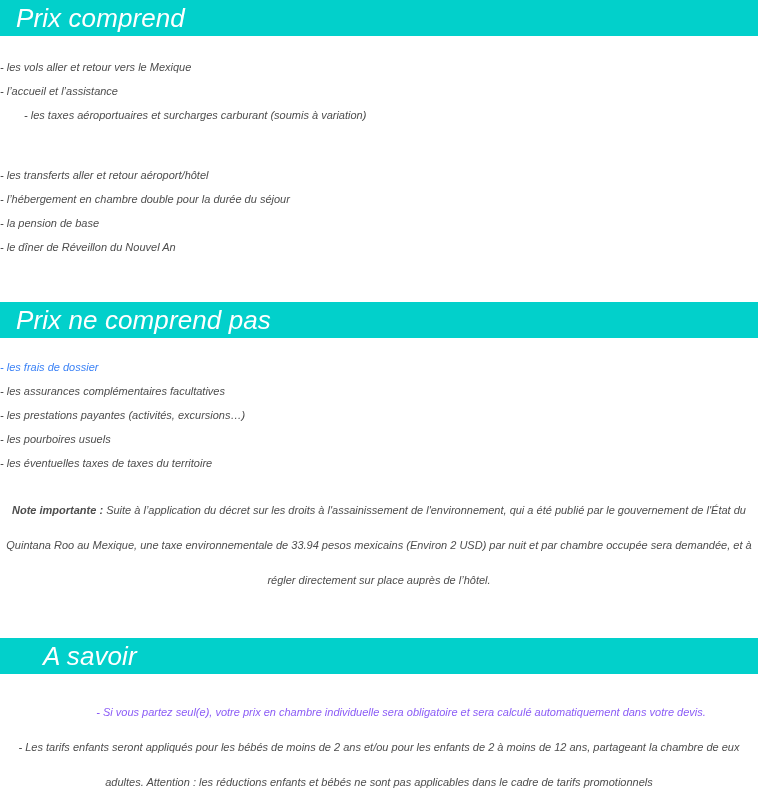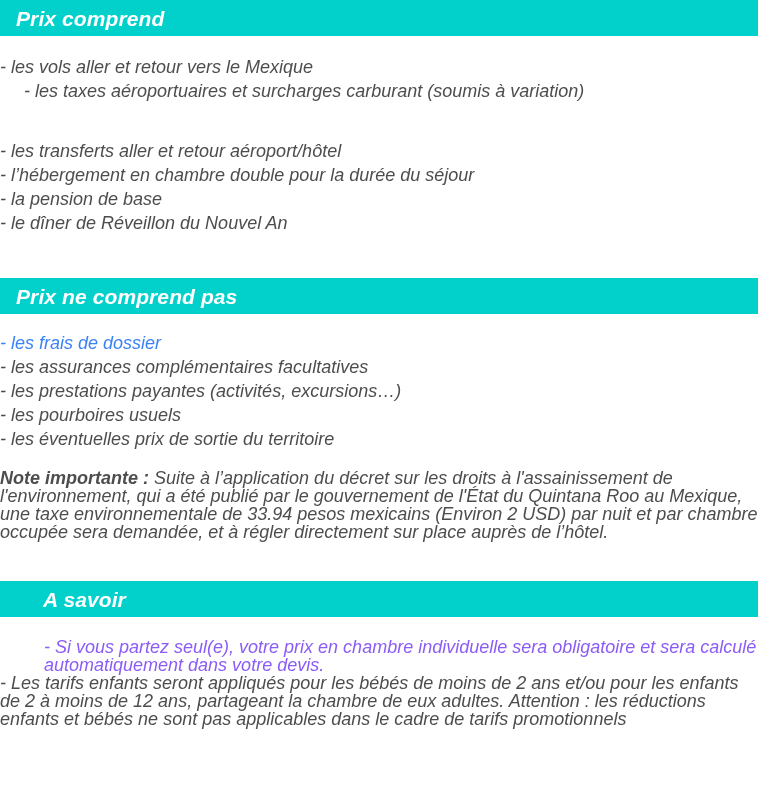--- a/index.html
+++ b/index.html
@@ -25,45 +25,46 @@
   .section-bar {
     background: #02d0cb;
     height: 36px;
     display: flex;
     align-items: center;
     padding-left: 16px;
     box-sizing: border-box;
   }
   .section-bar .section-title {
     color: #ffffff;
-    font-size: 21px;
-    font-weight: bold;
+    font-size: 26px;
+    font-weight: normal;
     font-style: italic;
     line-height: 1;
     letter-spacing: 0.1px;
     white-space: nowrap;
   }
 
   
   .list-block {
     padding: 0;
     margin: 0;
   }
   .list-item {
-    font-size: 18px;
+    font-size: 11px;
     font-style: italic;
     color: #4d4d4d;
     line-height: 24px;
     white-space: nowrap;
   }
   .para {
-    font-size: 18px;
+    font-size: 11px;
     font-style: italic;
     color: #4d4d4d;
-    line-height: 18px;
+    line-height: 35px;
+    text-align: center;
   }
   .para b {
     font-weight: bold;
     font-style: italic;
   }
 
   
   .gap-after-bar-1 { height: 19px; }
   .gap-after-bar-2 { height: 17px; }
   .gap-after-bar-3 { height: 21px; }
@@ -75,39 +76,40 @@
 <body style="background: rgb(255, 255, 255);">
 
 <div class="page">
 
   <div class="section-bar" style="background: rgb(2, 208, 203);">
     <span class="section-title" style="color: rgb(255, 255, 255);">Prix comprend</span>
   </div>
   <div class="gap-after-bar-1"></div>
   <div class="list-block">
     <div class="list-item" style="color: rgb(77, 77, 77);">- les vols aller et retour vers le Mexique</div>
+    <div class="list-item" style="color: rgb(77, 77, 77);">- l’accueil et l’assistance</div>
     <div class="list-item" style="color: rgb(77, 77, 77); padding-left: 24px;">- les taxes aéroportuaires et surcharges carburant (soumis à variation)</div>
     <div class="list-item" style="color: rgb(77, 77, 77); margin-top: 36px;">- les transferts aller et retour aéroport/hôtel</div>
     <div class="list-item" style="color: rgb(77, 77, 77);">- l’hébergement en chambre double pour la durée du séjour</div>
     <div class="list-item" style="color: rgb(77, 77, 77);">- la pension de base</div>
     <div class="list-item" style="color: rgb(77, 77, 77);">- le dîner de Réveillon du Nouvel An</div>
   </div>
 
   <div class="spacer-sec1"></div>
 
   <div class="section-bar" style="background: rgb(2, 208, 203);">
     <span class="section-title" style="color: rgb(255, 255, 255);">Prix ne comprend pas</span>
   </div>
   <div class="gap-after-bar-2"></div>
   <div class="list-block">
     <div class="list-item" style="color: #3b82f6;">- les frais de dossier</div>
     <div class="list-item" style="color: rgb(77, 77, 77);">- les assurances complémentaires facultatives</div>
     <div class="list-item" style="color: rgb(77, 77, 77);">- les prestations payantes (activités, excursions…)</div>
     <div class="list-item" style="color: rgb(77, 77, 77);">- les pourboires usuels</div>
-    <div class="list-item" style="color: rgb(77, 77, 77);">- les éventuelles prix de sortie du territoire</div>
+    <div class="list-item" style="color: rgb(77, 77, 77);">- les éventuelles taxes de taxes du territoire</div>
   </div>
 
   <div class="note-gap"></div>
 
   <p class="para" style="margin: 0px; color: rgb(77, 77, 77);"><b>Note importante : </b><span>Suite à l’application du décret sur les droits à l'assainissement de l'environnement, qui a été publié par le gouvernement de l'État du Quintana Roo au Mexique, une taxe environnementale de 33.94 pesos mexicains (Environ 2 USD) par nuit et par chambre occupée sera demandée, et à régler directement sur place auprès de l’hôtel.</span></p>
 
   <div class="spacer-sec2"></div>
 
   <div class="section-bar" style="background: rgb(2, 208, 203); padding-left: 43px;">
     <span class="section-title" style="color: rgb(255, 255, 255);">A savoir</span>

